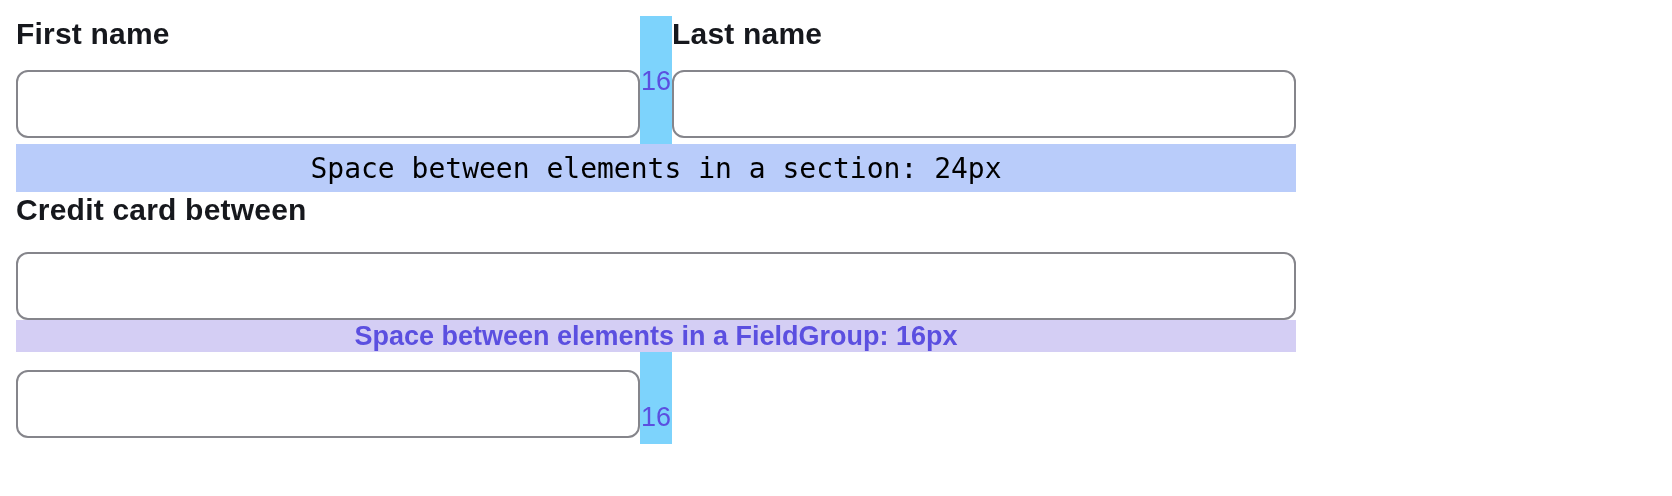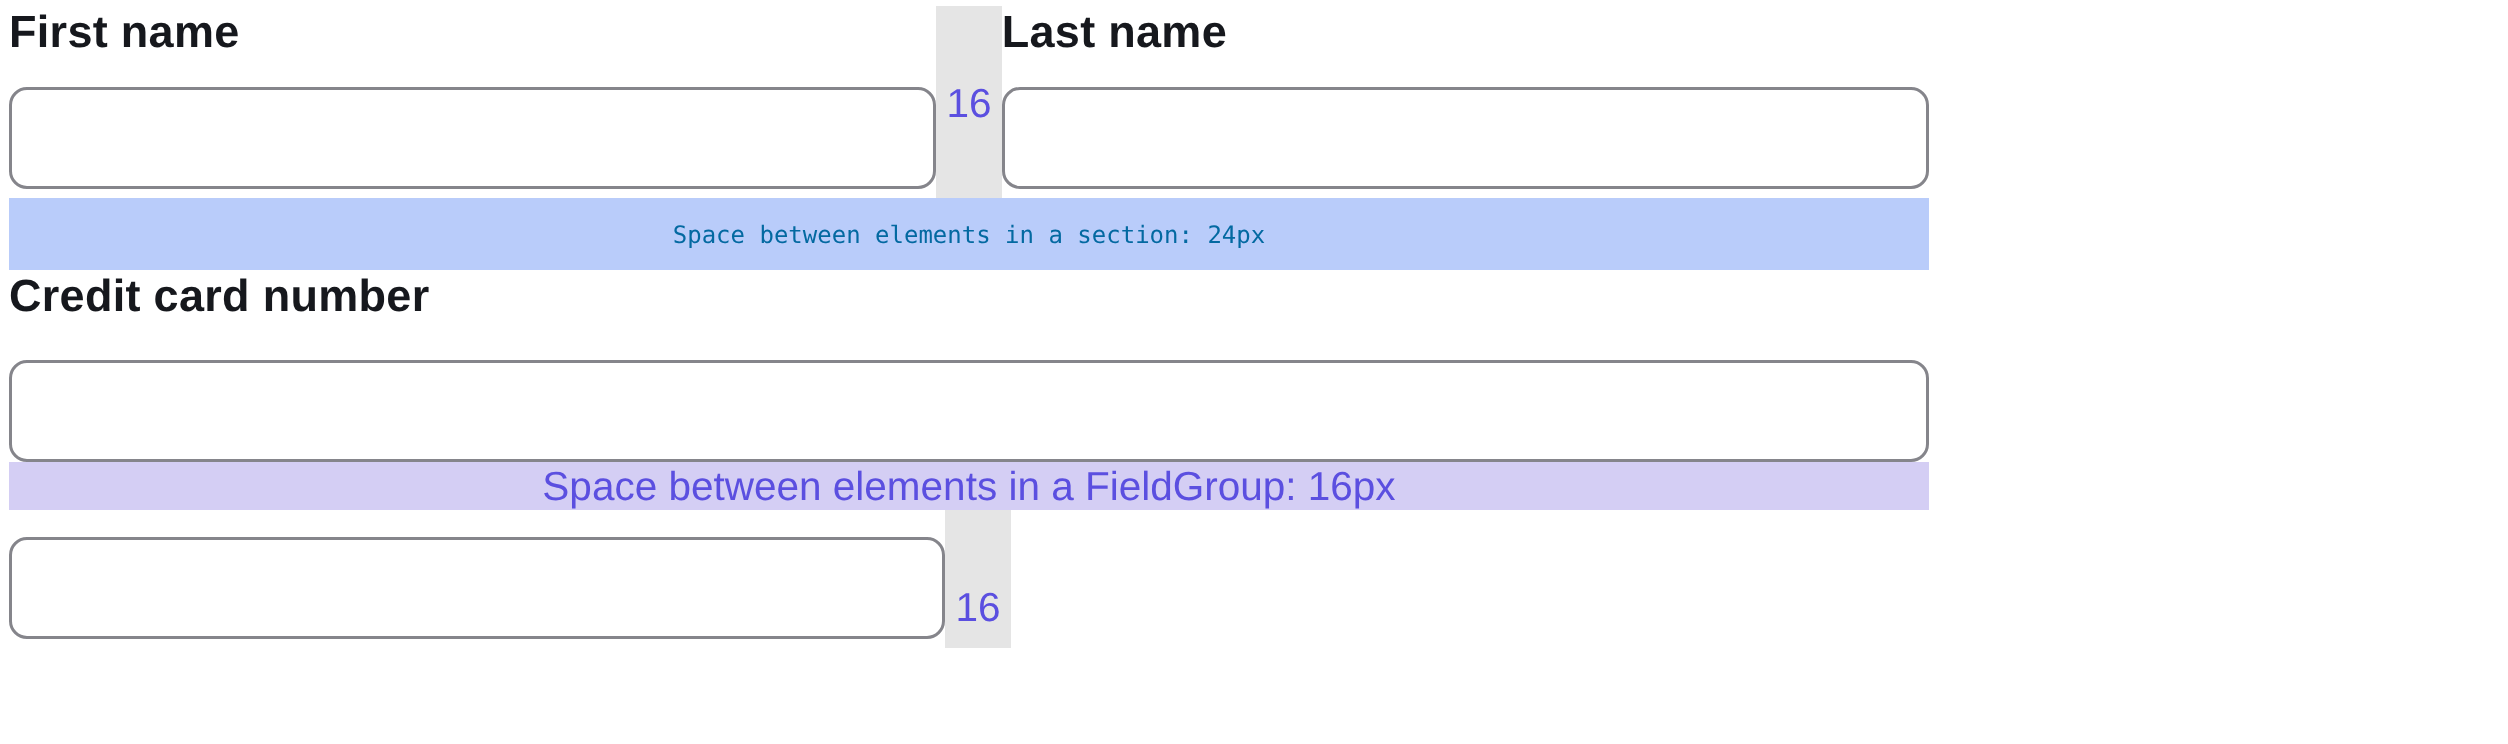--- a/index.html
+++ b/index.html
@@ -7,22 +7,22 @@
     margin: 0;
     padding: 0;
     background: #ffffff;
     width: 1672px;
     height: 496px;
     font-family: "Liberation Sans", sans-serif;
     overflow: hidden;
   }
   .container {
     position: relative;
-    margin-left: 6px;
-    padding-top: 4px;
+    margin-left: 16px;
+    padding-top: 16px;
     width: 1280px;
   }
   .field-row {
     display: flex;
     align-items: stretch;
   }
   .field-col {
     width: 624px;
   }
   .field-col-full {
@@ -49,22 +49,22 @@
     font-size: 28px;
     padding: 0 16px;
     font-family: "Liberation Sans", sans-serif;
   }
   .field-col-full .field-input {
     margin-top: 24px;
     margin-bottom: 0;
   }
   .col-gap-spacer {
     position: relative;
-    width: 44px;
-    background: #e5e5e5;
+    width: 32px;
+    background: #7dd3fc;
   }
   .col-gap-label {
     position: absolute;
     top: 52px;
     left: 0;
     width: 100%;
     text-align: center;
     font-size: 27px;
     line-height: 27px;
     color: #5b4fe0;
@@ -76,26 +76,27 @@
     align-items: center;
     justify-content: center;
     text-align: center;
   }
   .band-section {
     height: 48px;
     background: #b9ccfa;
   }
   .band-section .band-text {
     font-family: "DejaVu Sans Mono", "Liberation Mono", monospace;
-    font-size: 16px;
-    color: #0369a1;
+    font-size: 28px;
+    color: #000000;
   }
   .band-fieldgroup {
     height: 32px;
     background: #d4cef4;
+    font-weight: bold;
   }
   .band-fieldgroup .band-text {
     font-family: "Liberation Sans", sans-serif;
     font-size: 27px;
     color: #5b4fe0;
   }
 </style>
 </head>
 <body>
 
@@ -114,21 +115,21 @@
       <input class="field-input" type="text" value="" style="">
     </div>
   </div>
 
   <div class="band band-section">
     <span class="band-text">Space between elements in a section: 24px</span>
   </div>
 
   <div class="field-row">
     <div class="field-col-full">
-      <label class="field-label">Credit card number</label>
+      <label class="field-label">Credit card between</label>
       <input class="field-input" type="text" value="" style="">
     </div>
   </div>
 
   <div class="band band-fieldgroup">
     <span class="band-text">Space between elements in a FieldGroup: 16px</span>
   </div>
 
   <div class="field-row">
     <div class="field-col">

